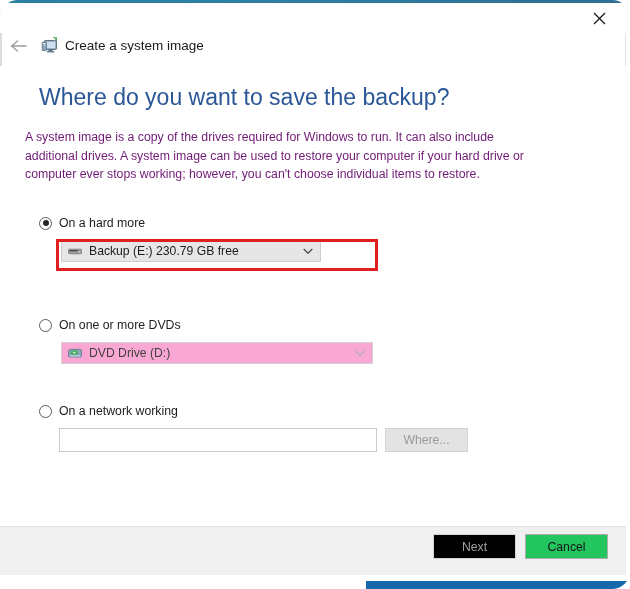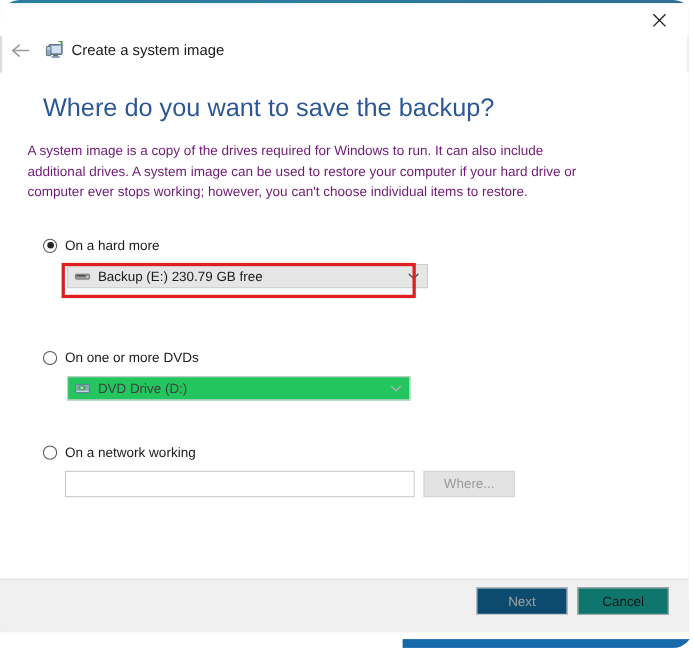--- a/index.html
+++ b/index.html
@@ -194,22 +194,22 @@
     position: relative;
     box-sizing: border-box;
     height: 22px;
     background: #e6e6e6;
     border: 1px solid #cfcfcf;
     display: flex;
     align-items: center;
     padding-left: 5px;
     cursor: default;
   }
-  .combo.hdd { width: 328px; margin-left: 2px; }
-  .combo.dvd { width: 312px; margin-left: 2px; background: #22c55e; border-color: #d2d2d2; }
+  .combo.hdd { width: 260px; margin-left: 2px; }
+  .combo.dvd { width: 312px; margin-left: 2px; background: #f9a8d4; border-color: #d2d2d2; }
 
   .combo-icon { width: 16px; height: 16px; flex: 0 0 auto; margin-right: 6px; }
   .combo-text {
     font-size: 12.2px;
     color: #1c1c1c;
     white-space: nowrap;
   }
   .combo-text.disabled { color: #404040; }
   .combo-chevron {
     position: absolute;
@@ -274,26 +274,26 @@
   }
   .btn {
     box-sizing: border-box;
     width: 83px;
     height: 25px;
     font-family: "Liberation Sans", sans-serif;
     font-size: 12.2px;
     cursor: default;
   }
   .btn-next {
-    background: #0c4a6e;
+    background: #000000;
     border: 1px solid #d5d5d5;
     color: #a0a0a0;
   }
   .btn-cancel {
-    background: #0f766e;
+    background: #22c55e;
     border: 1px solid #adadad;
     color: #161616;
   }
 
   .bottom-strip {
     position: absolute;
     left: 0;
     bottom: 0;
     width: 630px;
     height: 14px;

